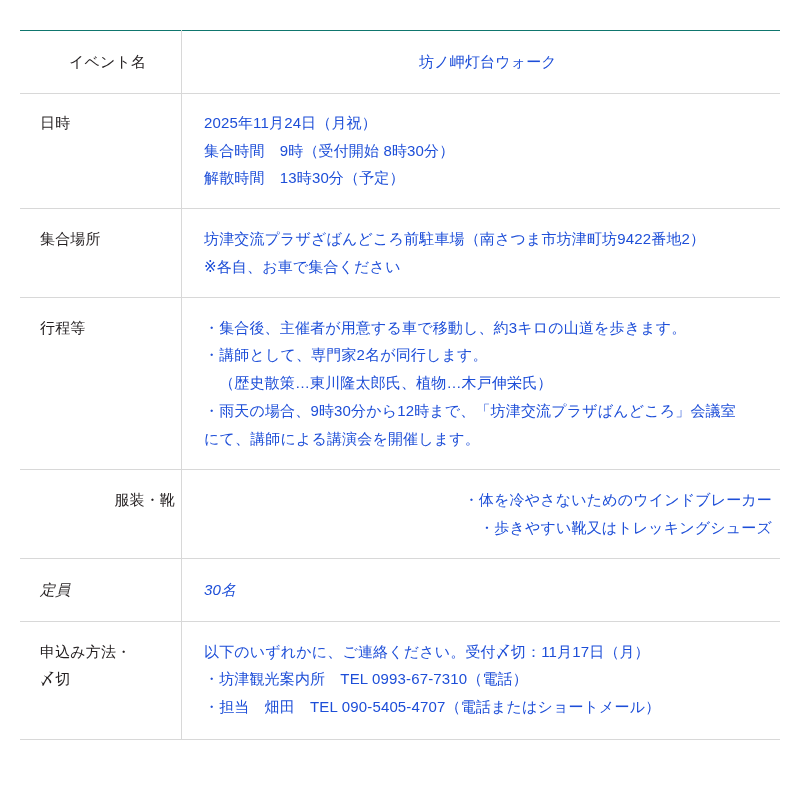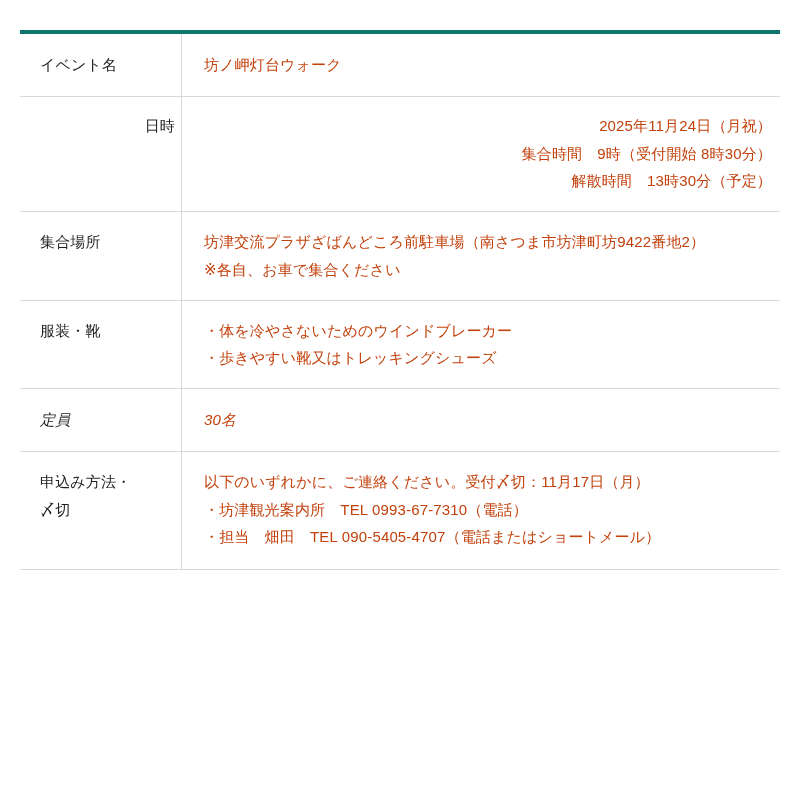--- a/index.html
+++ b/index.html
@@ -26,50 +26,51 @@
     left: 20px;
     top: 30px;
     width: 760px;
     border-collapse: collapse;
     table-layout: fixed;
   }
   .event-table tr {
     border-bottom: 1px solid #d8d8d8;
   }
   .event-table tr:first-child {
-    border-top: 4px solid #0f766e;
+    border-top: 1px solid #0f766e;
+    text-align: center;
   }
   .event-table td {
     vertical-align: top;
     padding: 16px 8px 16px 0;
     font-size: 15px;
     line-height: 1.85;
     letter-spacing: 0.01em;
   }
   .event-table td.label {
     width: 135px;
     padding-left: 20px;
     padding-right: 6px;
     border-right: 1px solid #d8d8d8;
     color: #231f20;
     white-space: pre-line;
   }
   .event-table td.value {
     padding-left: 22px;
-    color: #c2410c;
+    color: #1d4ed8;
     white-space: pre-line;
   }
   
   .row-event-name td { padding-top: 17px; padding-bottom: 17px; }
-  .row-datetime td { padding-top: 15px; padding-bottom: 16px; text-align: right; }
+  .row-datetime td { padding-top: 15px; padding-bottom: 16px; }
   .row-place td { padding-top: 16px; padding-bottom: 16px; margin-top: 12px; }
   .row-itinerary td { padding-top: 16px; padding-bottom: 17px; }
   .row-fee td { padding-top: 17px; padding-bottom: 17px; }
   .row-bring td { padding-top: 17px; padding-bottom: 17px; }
-  .row-clothing td { padding-top: 16px; padding-bottom: 16px; }
+  .row-clothing td { padding-top: 16px; padding-bottom: 16px; text-align: right; }
   .row-capacity td { padding-top: 17px; padding-bottom: 17px; font-style: italic; }
   .row-apply td { padding-top: 16px; padding-bottom: 18px; }
   .row-apply td.label { line-height: 1.85; }
 </style>
 </head>
 <body>
 
 <div class="page">
   <table class="event-table">
     <tbody>
@@ -81,20 +82,28 @@
         <td class="label">日時</td>
         <td class="value">2025年11月24日（月祝）
 集合時間　9時（受付開始 8時30分）
 解散時間　13時30分（予定）</td>
       </tr>
       <tr class="row-place">
         <td class="label">集合場所</td>
         <td class="value">坊津交流プラザざばんどころ前駐車場（南さつま市坊津町坊9422番地2）
 ※各自、お車で集合ください</td>
       </tr>
+      <tr class="row-itinerary">
+        <td class="label">行程等</td>
+        <td class="value">・集合後、主催者が用意する車で移動し、約3キロの山道を歩きます。
+・講師として、専門家2名が同行します。
+　（歴史散策…東川隆太郎氏、植物…木戸伸栄氏）
+・雨天の場合、9時30分から12時まで、「坊津交流プラザばんどころ」会議室
+にて、講師による講演会を開催します。</td>
+      </tr>
       <tr class="row-clothing">
         <td class="label">服装・靴</td>
         <td class="value">・体を冷やさないためのウインドブレーカー
 ・歩きやすい靴又はトレッキングシューズ</td>
       </tr>
       <tr class="row-capacity">
         <td class="label">定員</td>
         <td class="value">30名</td>
       </tr>
       <tr class="row-apply">

